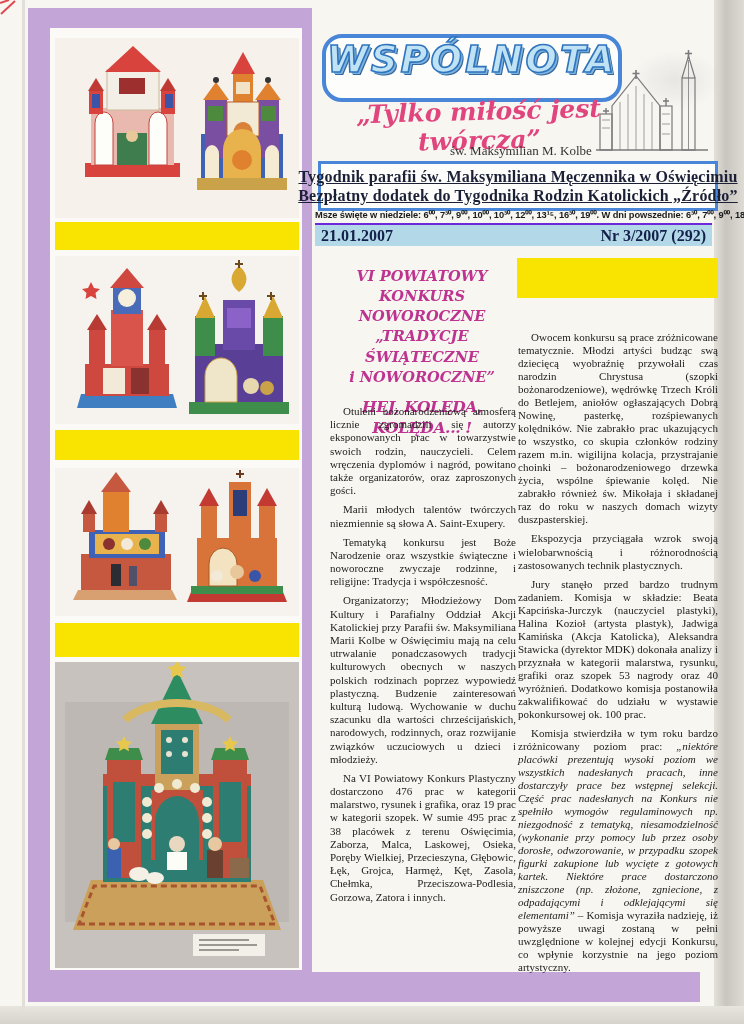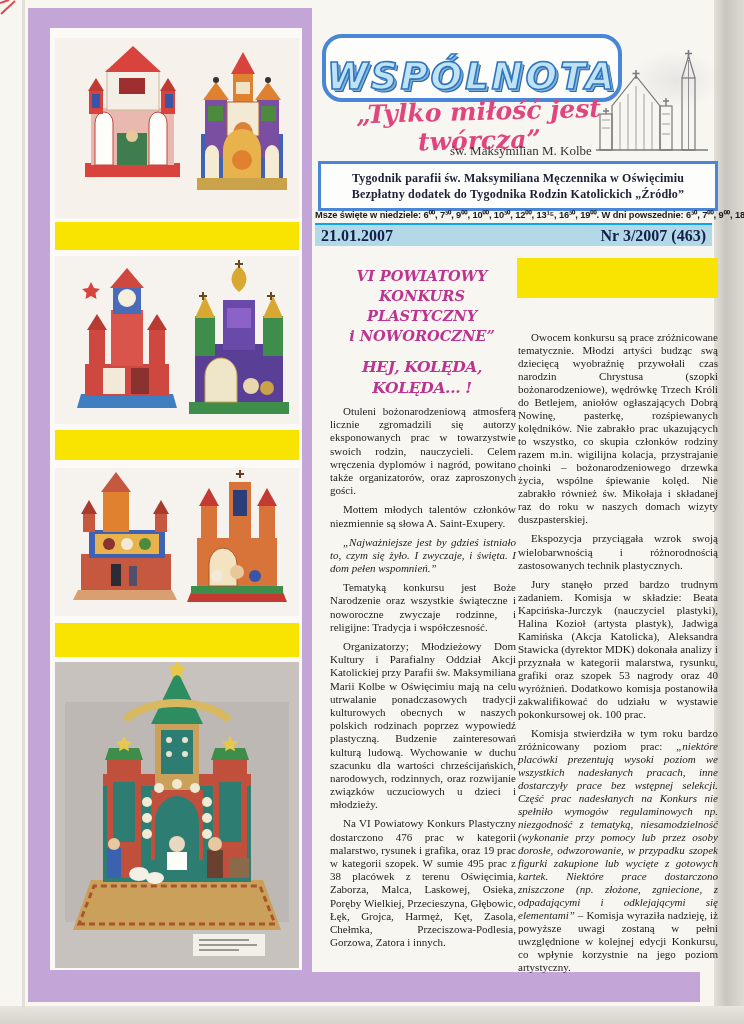--- a/index.html
+++ b/index.html
@@ -18,42 +18,42 @@
   .purple-band{position:absolute;left:28px;top:8px;width:284px;height:994px;background:#c4a5d8;}
   .purple-bottom-bar{position:absolute;left:28px;top:972px;width:672px;height:30px;background:#c4a5d8;}
   .white-inset{position:absolute;left:50px;top:28px;width:252px;height:942px;background:#fbfaf7;}
   .photo{position:absolute;left:55px;width:244px;background:#f6f2ee;overflow:hidden;}
   .photo svg{display:block;width:100%;height:100%;}
   .ybar{position:absolute;left:55px;width:244px;background:#f8e400;}
 
   
   .logo-box{position:absolute;left:322px;top:34px;width:292px;height:60px;
       border:4px solid #4a86d8;border-radius:20px;background:#fdfdfb;
-      display:flex;align-items:flex-end;justify-content:center;}
+      display:flex;align-items:flex-start;justify-content:center;}
   .logo-text{font-family:"DejaVu Sans",sans-serif;font-weight:900;font-size:37px;
       letter-spacing:3px;color:#bfe2f4;-webkit-text-stroke:1.6px #2f74be;
       text-shadow:2px 2px 0 #7db4dd,3px 3px 0 #35679f; font-style:italic;}
   .motto{position:absolute;left:314px;top:97px;width:330px;text-align:center;
       font-style:italic;font-weight:bold;font-size:25px;color:#e0457e;
       transform:rotate(-1.5deg);font-family:"DejaVu Serif",serif;}
   .motto-author{position:absolute;left:450px;top:143px;font-size:13px;color:#333;
       font-family:"Liberation Serif",serif;}
   .church{position:absolute;left:596px;top:48px;width:116px;height:118px;}
   .bleed{position:absolute;left:630px;top:50px;width:90px;height:60px;
       background:radial-gradient(ellipse at center,rgba(160,160,165,.18),rgba(0,0,0,0) 70%);
       filter:blur(1px);}
   .subtitle-box{position:absolute;left:318px;top:161px;width:394px;height:44px;
       border:3px solid #4a86d8;background:#fdfdfb;display:flex;flex-direction:column;
       align-items:center;justify-content:center;gap:1px;}
-  .subtitle-box div{font-weight:bold;font-size:12px;color:#1b2036;white-space:nowrap;
-      font-family:"Liberation Serif",serif;letter-spacing:.2px;}
+  .subtitle-box div{font-weight:bold;font-size:16px;color:#1b2036;white-space:nowrap;
+      font-family:"Liberation Serif",serif;letter-spacing:.2px;text-decoration:underline;}
   .mass-times{position:absolute;left:315px;top:208px;width:399px;font-family:"Liberation Sans",sans-serif;
       font-weight:bold;font-size:9.3px;color:#1a1a1a;white-space:nowrap;letter-spacing:-.1px;}
   .date-bar{position:absolute;left:315px;top:223px;width:397px;height:23px;background:#b3d8e7;
-      border-top:2px solid #0ea5e9;display:flex;align-items:center;justify-content:space-between;
+      border-top:2px solid #6d28d9;display:flex;align-items:center;justify-content:space-between;
       padding:0 6px;box-sizing:border-box;}
   .date-bar span{font-weight:bold;font-size:16px;color:#12204a;font-family:"Liberation Serif",serif;}
 
   
   .headline{position:absolute;left:328px;top:266px;width:188px;text-align:center;
       color:#bd3390;font-style:italic;font-weight:bold;font-family:"DejaVu Serif",serif;}
   .headline div{font-size:14.6px;line-height:1.38;}
   .headline .big{font-size:15.6px;margin-top:9px;letter-spacing:-.4px;}
   .col{position:absolute;font-size:11px;line-height:1.2;color:#1c1c1c;text-align:justify;margin-top:27px;}
   .col p{margin:0 0 6px 0;text-indent:13px;}
@@ -283,34 +283,34 @@
 
 <div class="subtitle-box">
   <div>Tygodnik parafii św. Maksymiliana Męczennika w Oświęcimiu</div>
   <div>Bezpłatny dodatek do Tygodnika Rodzin Katolickich „Źródło”</div>
 </div>
 
 <div class="mass-times">Msze święte w niedziele: 6⁰⁰, 7³⁰, 9⁰⁰, 10⁰⁰, 10³⁰, 12⁰⁰, 13¹⁵, 16³⁰, 19⁰⁰.  W dni powszednie: 6³⁰, 7⁰⁰, 9⁰⁰, 18³⁰</div>
 
 <div class="date-bar">
   <span>21.01.2007</span>
-  <span>Nr 3/2007 (463)</span>
+  <span>Nr 3/2007 (292)</span>
 </div>
 
 <div class="headline">
   <div>VI POWIATOWY</div>
-  <div>KONKURS PLASTYCZNY</div>
+  <div>KONKURS NOWOROCZNE</div>
+  <div>„TRADYCJE ŚWIĄTECZNE</div>
   <div>i NOWOROCZNE”</div>
   <div class="big">HEJ, KOLĘDA, KOLĘDA... !</div>
 </div>
 
 <div class="col col1">
   <p>Otuleni bożonarodzeniową atmosferą licznie zgromadzili się autorzy eksponowanych prac w towarzystwie swoich rodzin, nauczycieli. Celem wręczenia dyplomów i nagród, powitano także organizatorów, oraz zaproszonych gości.</p>
-  <p>Mottem młodych talentów członków niezmiennie są słowa A. Saint-Exupery.</p>
-  <p class="quote">„Najważniejsze jest by gdzieś istniało to, czym się żyło. I zwyczaje, i święta. I dom pełen wspomnień.”</p>
+  <p>Marii młodych talentów twórczych niezmiennie są słowa A. Saint-Exupery.</p>
   <p>Tematyką konkursu jest Boże Narodzenie oraz wszystkie świąteczne i noworoczne zwyczaje rodzinne, i religijne: Tradycja i współczesność.</p>
   <p>Organizatorzy; Młodzieżowy Dom Kultury i Parafialny Oddział Akcji Katolickiej przy Parafii św. Maksymiliana Marii Kolbe w Oświęcimiu mają na celu utrwalanie ponadczasowych tradycji kulturowych obecnych w naszych polskich rodzinach poprzez wypowiedź plastyczną. Budzenie zainteresowań kulturą ludową. Wychowanie w duchu szacunku dla wartości chrześcijańskich, narodowych, rodzinnych, oraz rozwijanie związków uczuciowych u dzieci i młodzieży.</p>
   <p>Na VI Powiatowy Konkurs Plastyczny dostarczono 476 prac w kategorii malarstwo, rysunek i grafika, oraz 19 prac w kategorii szopek. W sumie 495 prac z 38 placówek z terenu Oświęcimia, Zaborza, Malca, Laskowej, Osieka, Poręby Wielkiej, Przecieszyna, Głębowic, Łęk, Grojca, Harmęż, Kęt, Zasola, Chełmka, Przeciszowa-Podlesia, Gorzowa, Zatora i innych.</p>
 </div>
 
 <div class="ybar-right"></div>
 <div class="col col2">
   <p>Owocem konkursu są prace zróżnicowane tematycznie. Młodzi artyści budząc swą dziecięcą wyobraźnię przywołali czas narodzin Chrystusa (szopki bożonarodzeniowe), wędrówkę Trzech Króli do Betlejem, aniołów ogłaszających Dobrą Nowinę, pasterkę, rozśpiewanych kolędników. Nie zabrakło prac ukazujących to wszystko, co skupia członków rodziny razem m.in. wigilijna kolacja, przystrajanie choinki – bożonarodzeniowego drzewka życia, wspólne śpiewanie kolęd. Nie zabrakło również św. Mikołaja i składanej raz do roku w naszych domach wizyty duszpasterskiej.</p>
   <p>Ekspozycja przyciągała wzrok swoją wielobarwnością i różnorodnością zastosowanych technik plastycznych.</p>
   <p>Jury stanęło przed bardzo trudnym zadaniem. Komisja w składzie: Beata Kapcińska-Jurczyk (nauczyciel plastyki), Halina Kozioł (artysta plastyk), Jadwiga Kamińska (Akcja Katolicka), Aleksandra Stawicka (dyrektor MDK) dokonała analizy i przyznała w kategorii malarstwa, rysunku, grafiki oraz szopek 53 nagrody oraz 40 wyróżnień. Dodatkowo komisja postanowiła zakwalifikować do udziału w wystawie pokonkursowej ok. 100 prac.</p>

